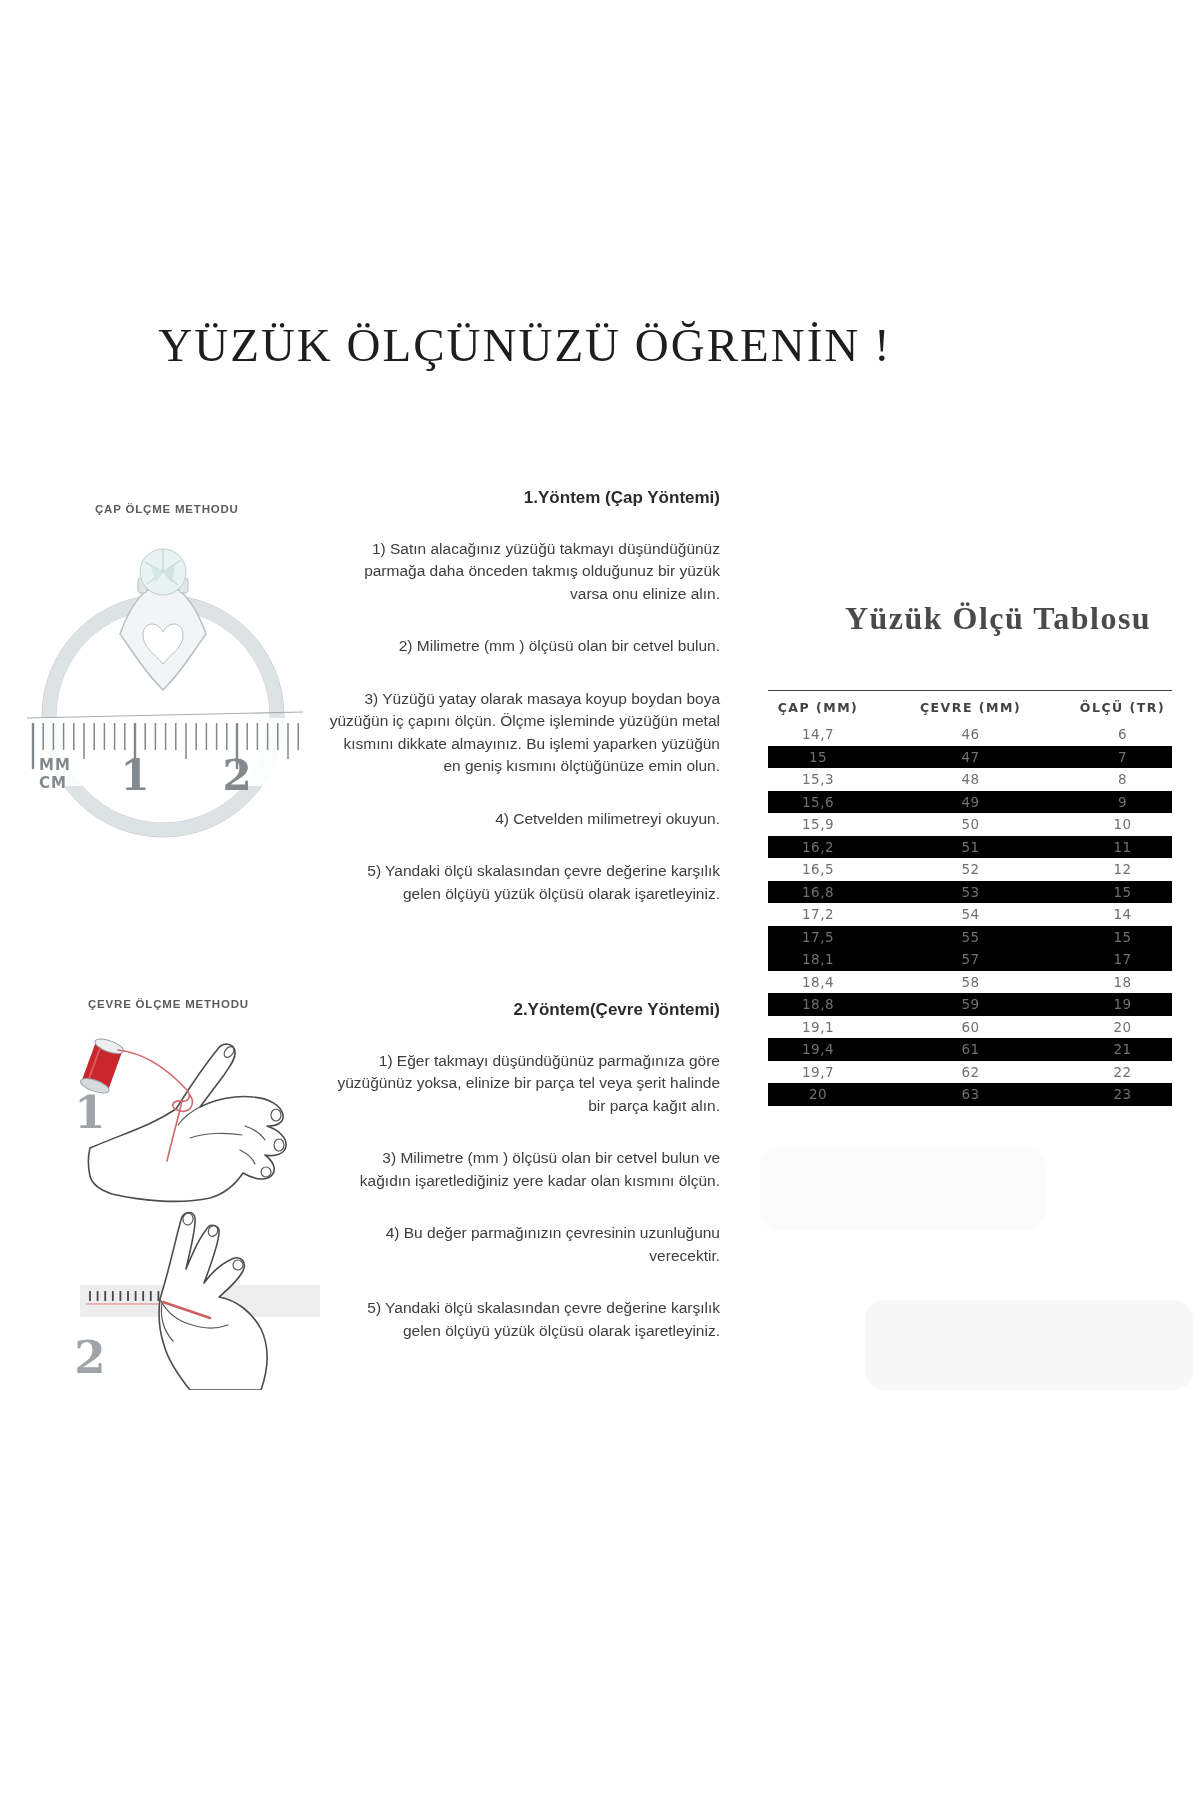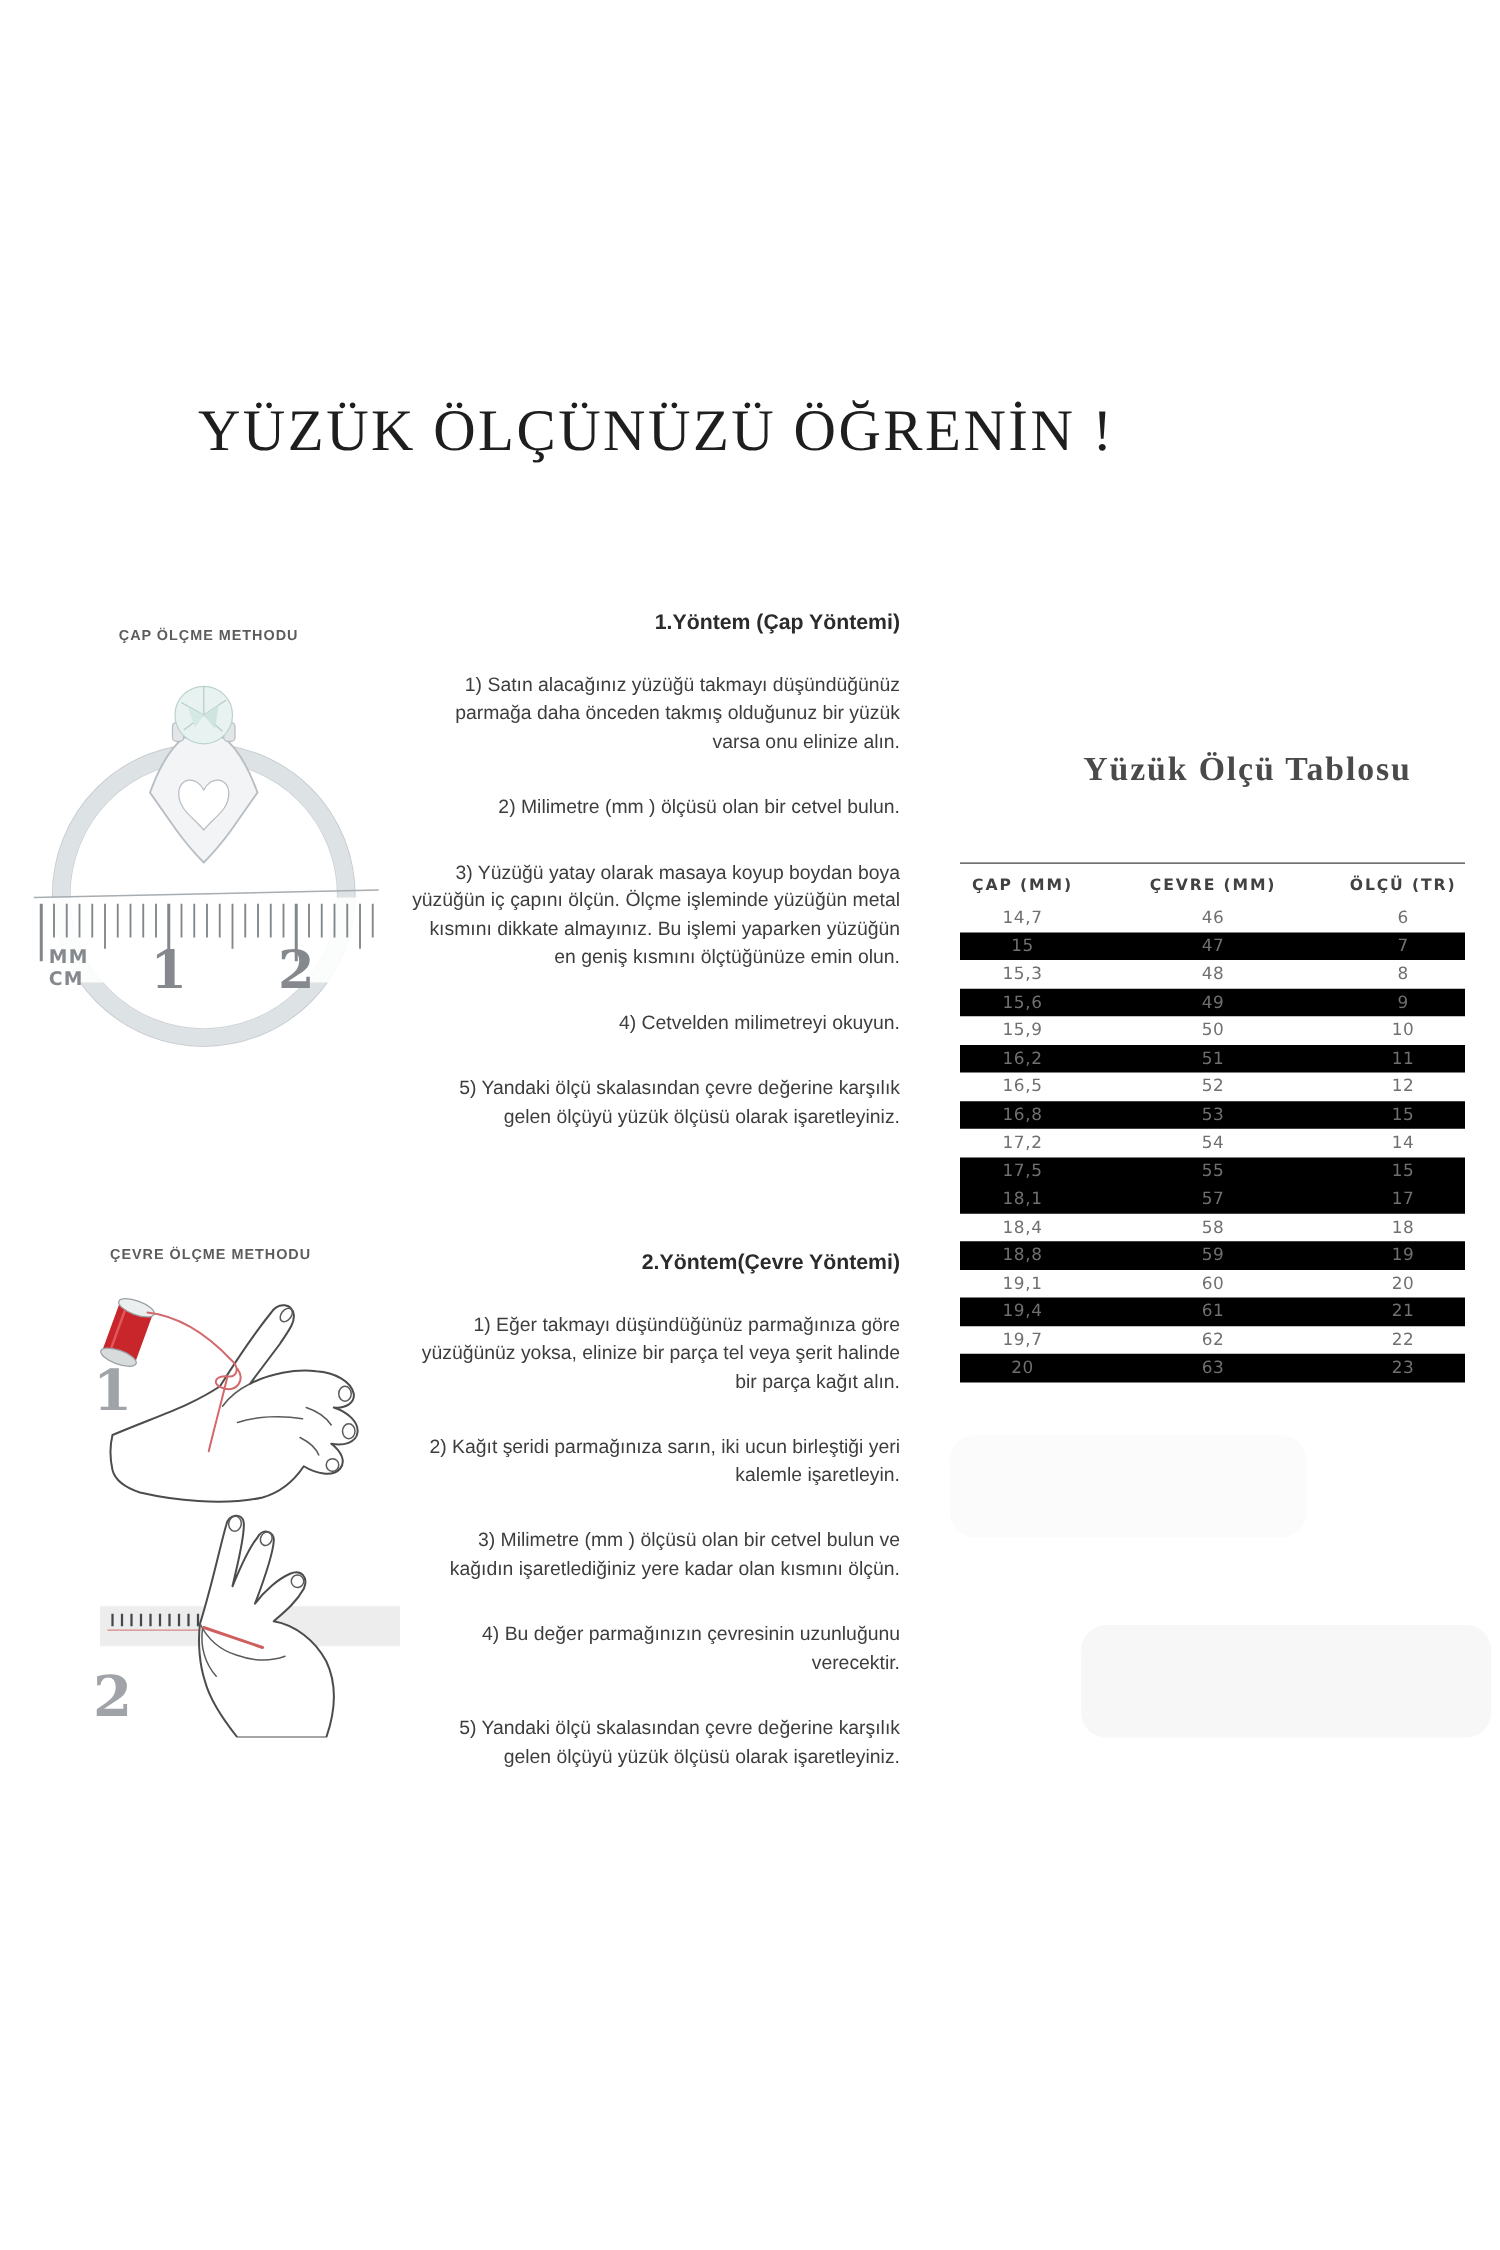--- a/index.html
+++ b/index.html
@@ -16,21 +16,21 @@
   .label-cevre{left:88px;top:998px;}
 
   .method{position:absolute;width:408px;text-align:right;}
   .method-1{left:312px;top:488px;}
   .method-2{left:312px;top:1000px;}
   .method h2{margin:0 0 30px 0;font-size:17px;font-weight:700;color:#2b2b2b;}
   .method p{margin:0 0 30px 16px;font-size:15.5px;line-height:1.45;color:#3d3d3d;}
 
   .table-title{position:absolute;left:798px;top:600px;width:400px;margin:0;
     text-align:center;font-family:"Liberation Serif",serif;font-weight:700;
-    font-size:27px;letter-spacing:1.5px;color:#4a4a4a;}
+    font-size:32px;letter-spacing:1.5px;color:#4a4a4a;}
 
   .size-table{position:absolute;left:768px;top:690px;width:404px;
     border-top:1px solid #404040;font-family:"DejaVu Sans",sans-serif;}
   .thead,.trow{display:grid;grid-template-columns:100px 205px 99px;align-items:center;}
   .thead{height:32px;}
   .thead .tcell{font-size:12.5px;font-weight:700;letter-spacing:1.5px;color:#424242;}
   .trow{height:22.5px;}
   .trow.alt{background:#000000;}
   .trow .tcell{font-size:13.5px;letter-spacing:.5px;color:#707070;}
   .tcell{text-align:center;white-space:nowrap;}
@@ -265,21 +265,20 @@
     <path d="M123,97 L170,113" stroke="#cf5f5f" stroke-width="2.4" stroke-linecap="round"></path>
     <ellipse class="sketch-line" cx="148" cy="14" rx="5" ry="6" transform="rotate(10 148 14)"></ellipse>
     <ellipse class="sketch-line" cx="173" cy="26" rx="4.5" ry="5.5" transform="rotate(25 173 26)"></ellipse>
     <ellipse class="sketch-line" cx="198" cy="60" rx="5" ry="5" transform="rotate(40 198 60)"></ellipse>
     <text class="fig-number" x="50" y="168" text-anchor="middle">2</text>
   </svg>
 
   <section class="method method-2">
     <h2>2.Yöntem(Çevre Yöntemi)</h2>
     <p>1) Eğer takmayı düşündüğünüz parmağınıza göre yüzüğünüz yoksa, elinize bir parça tel veya şerit halinde bir parça kağıt alın.</p>
-    <p>2) Kağıt şeridi parmağınıza sarın, iki ucun birleştiği yeri kalemle işaretleyin.</p>
     <p>3) Milimetre (mm ) ölçüsü olan bir cetvel bulun ve kağıdın işaretlediğiniz yere kadar olan kısmını ölçün.</p>
     <p>4) Bu değer parmağınızın çevresinin uzunluğunu verecektir.</p>
     <p>5) Yandaki ölçü skalasından çevre değerine karşılık gelen ölçüyü yüzük ölçüsü olarak işaretleyiniz.</p>
   </section>
 
   <div class="watermark wm-1"></div>
   <div class="watermark wm-2"></div>
 
 </div>
 

